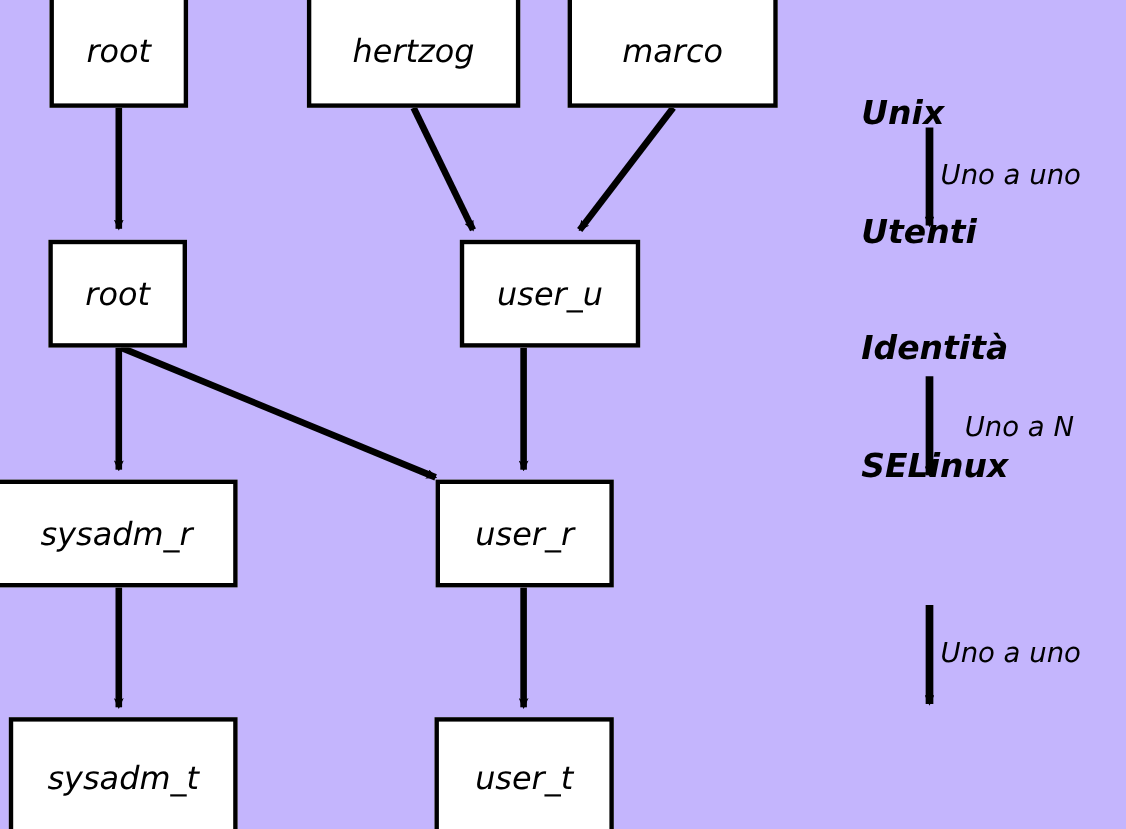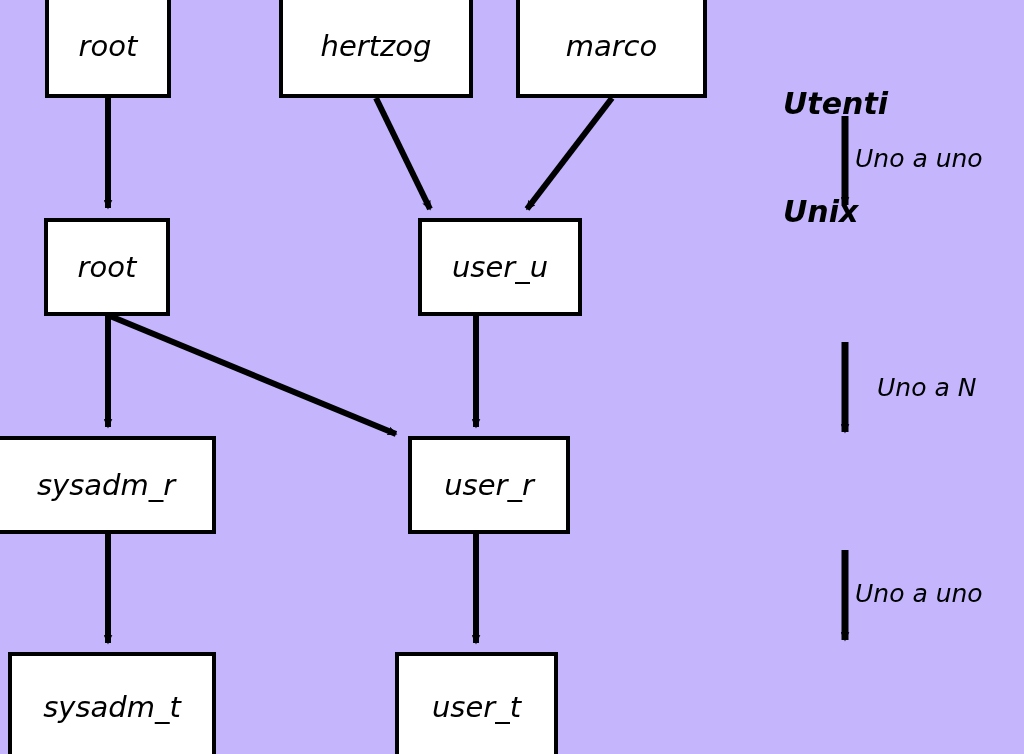--- a/index.html
+++ b/index.html
@@ -134,37 +134,41 @@
   </div>
 
   <div class="node" style="left:394px; top:218px; width:164px; height:98px;margin-left:24px;">
     <span>user_u</span>
   </div>
 
   <div class="node" style="left:-4px; top:436px; width:220px; height:98px;">
     <span>sysadm_r</span>
   </div>
 
-  <div class="node" style="left:396px; top:436px; width:162px; height:98px;margin-left:12px;">
+  <div class="node" style="left:396px; top:436px; width:162px; height:98px;">
     <span>user_r</span>
   </div>
 
   <div class="node" style="left:8px; top:652px; width:208px; height:110px;">
     <span>sysadm_t</span>
   </div>
 
   <div class="node" style="left:395px; top:652px; width:163px; height:110px;">
     <span>user_t</span>
   </div>
 
   <div class="legend-label" style="left:783px; top:14px;">
+    <div>Unix</div>
     <div>Utenti</div>
-    <div>Unix</div>
   </div>
 
+  <div class="legend-label" style="left:783px; top:227px;">
+    <div>Identità</div>
+    <div>SELinux</div>
+  </div>
 
 
   <div class="legend-label" style="left:783px; top:682px;">
     
   </div>
 
   <div class="legend-edge-label" style="left:855px; top:146px;">Uno a uno</div>
 
   <div class="legend-edge-label" style="left:877px; top:375px;text-align:center;">Uno a N</div>
 

